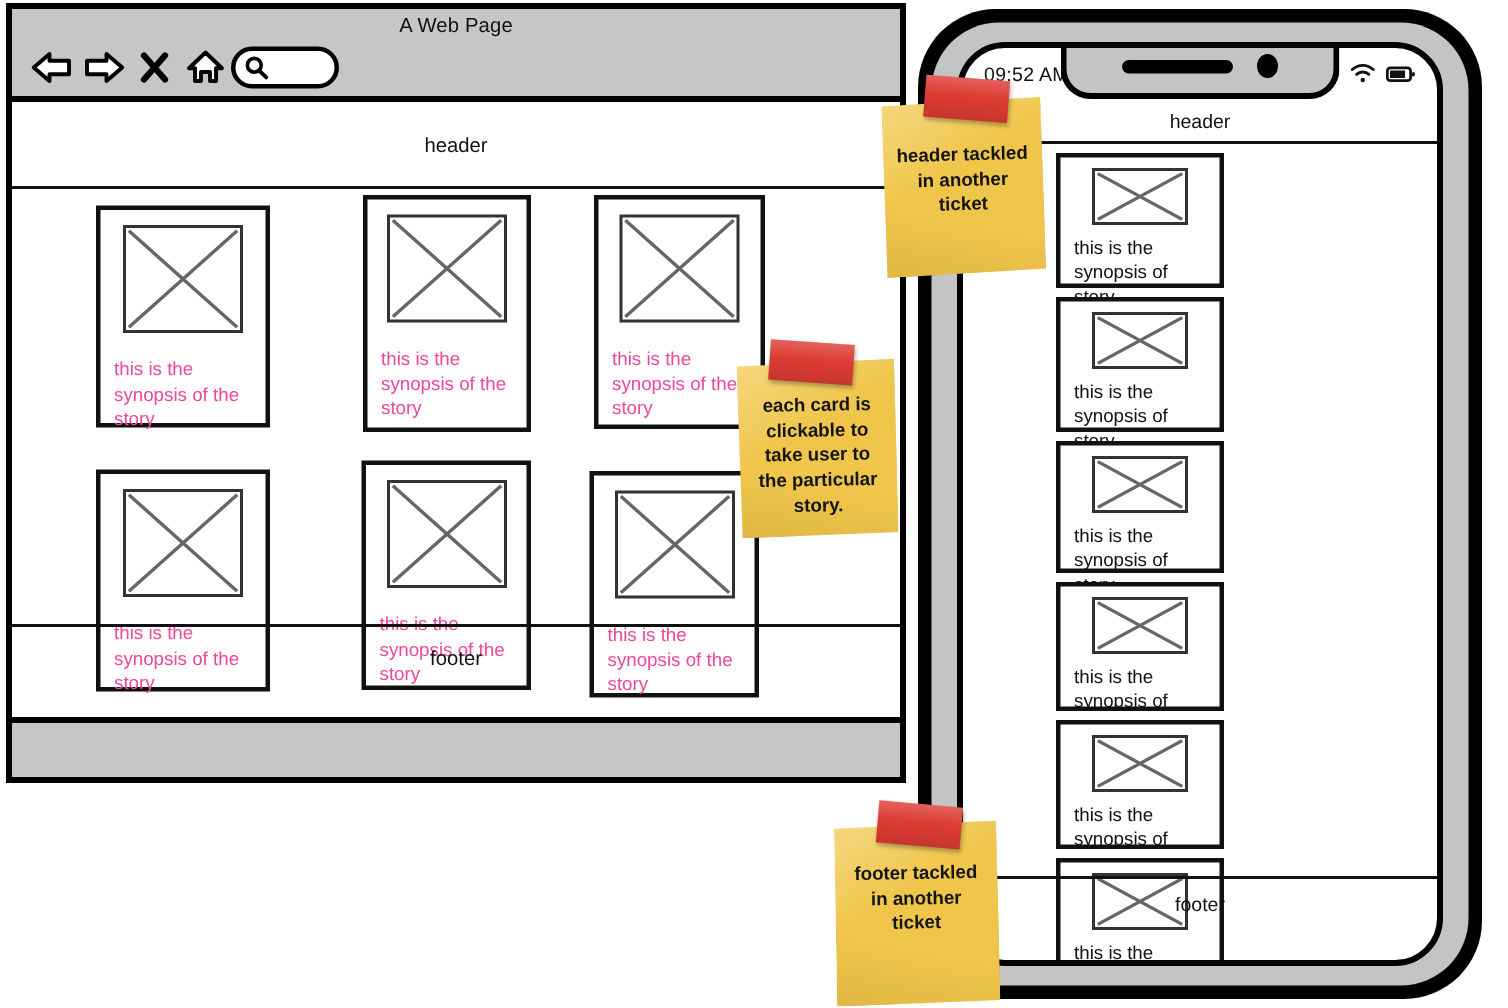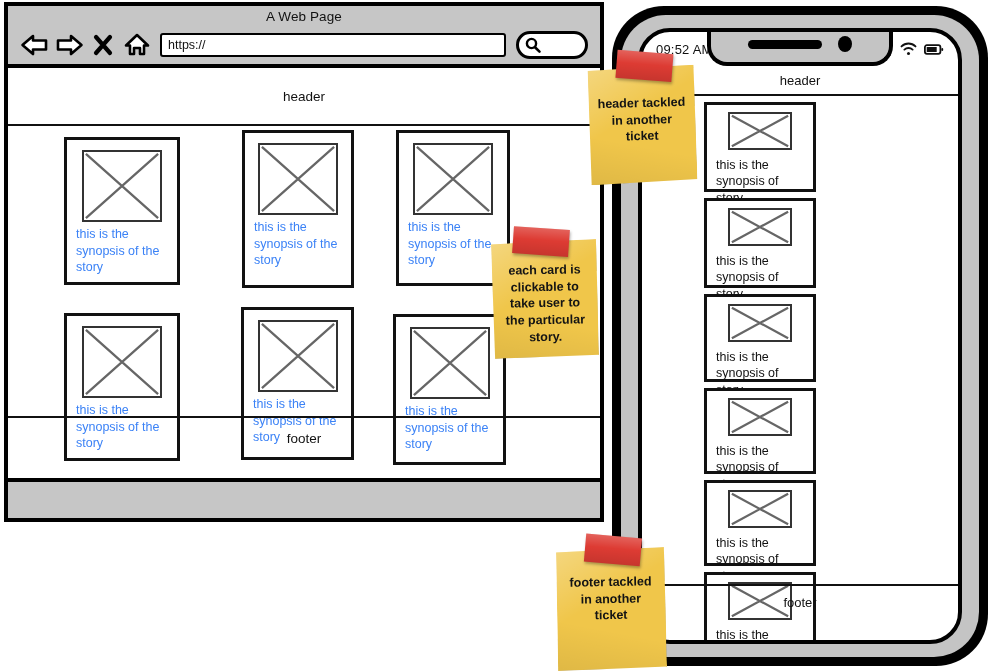--- a/index.html
+++ b/index.html
@@ -63,21 +63,21 @@
   .wcard{
     position:absolute;background:#fff;border:3px solid #111;box-sizing:border-box;
     padding:8px 9px 8px 9px;cursor:pointer;
   }
   .wcard .ph{
     width:80px;height:72px;border:2.5px solid #333;box-sizing:border-box;
     margin:2px auto 0 auto;position:relative;background:#fff;
   }
   .wcard .ph svg{position:absolute;inset:0;width:100%;height:100%;}
   .wcard .syn{
-    margin-top:4px;font-size:12.5px;line-height:1.32;color:#3b82f6;
+    margin-top:16px;font-size:12.5px;line-height:1.32;color:#ec4899;
   }
 
   
   #phone-device{
     position:absolute;left:612px;top:6px;width:376px;height:660px;
   }
   #phone-outer{
     position:absolute;inset:0;background:#000;border-radius:52px;
   }
   #phone-bezel{
@@ -197,23 +197,20 @@
           <svg width="22" height="24" viewBox="0 0 22 24">
               <path d="M4 4 L18 20 M18 4 L4 20" stroke="#000" stroke-width="4.2" stroke-linecap="round"></path>
             </svg>
         </div>
         <div class="nav-ico">
           <svg width="28" height="26" viewBox="0 0 28 26">
               <path d="M14 3 L25 13.5 L21 13.5 L21 22 L17 22 L17 16 L11 16 L11 22 L7 22 L7 13.5 L3 13.5 Z" fill="#fff" stroke="#000" stroke-width="2.6" stroke-linejoin="round"></path>
             </svg>
         </div>
 
-        <div id="url-bar">
-          <span>https://</span>
-        </div>
 
         <div id="search-pill">
           <svg width="18" height="18" viewBox="0 0 18 18">
             <circle cx="7.5" cy="7.5" r="4.6" fill="none" stroke="#000" stroke-width="2.4"></circle>
             <path d="M11 11.2 L15.5 15.6" stroke="#000" stroke-width="2.6" stroke-linecap="round"></path>
           </svg>
         </div>
       </div>
     </div>
 

